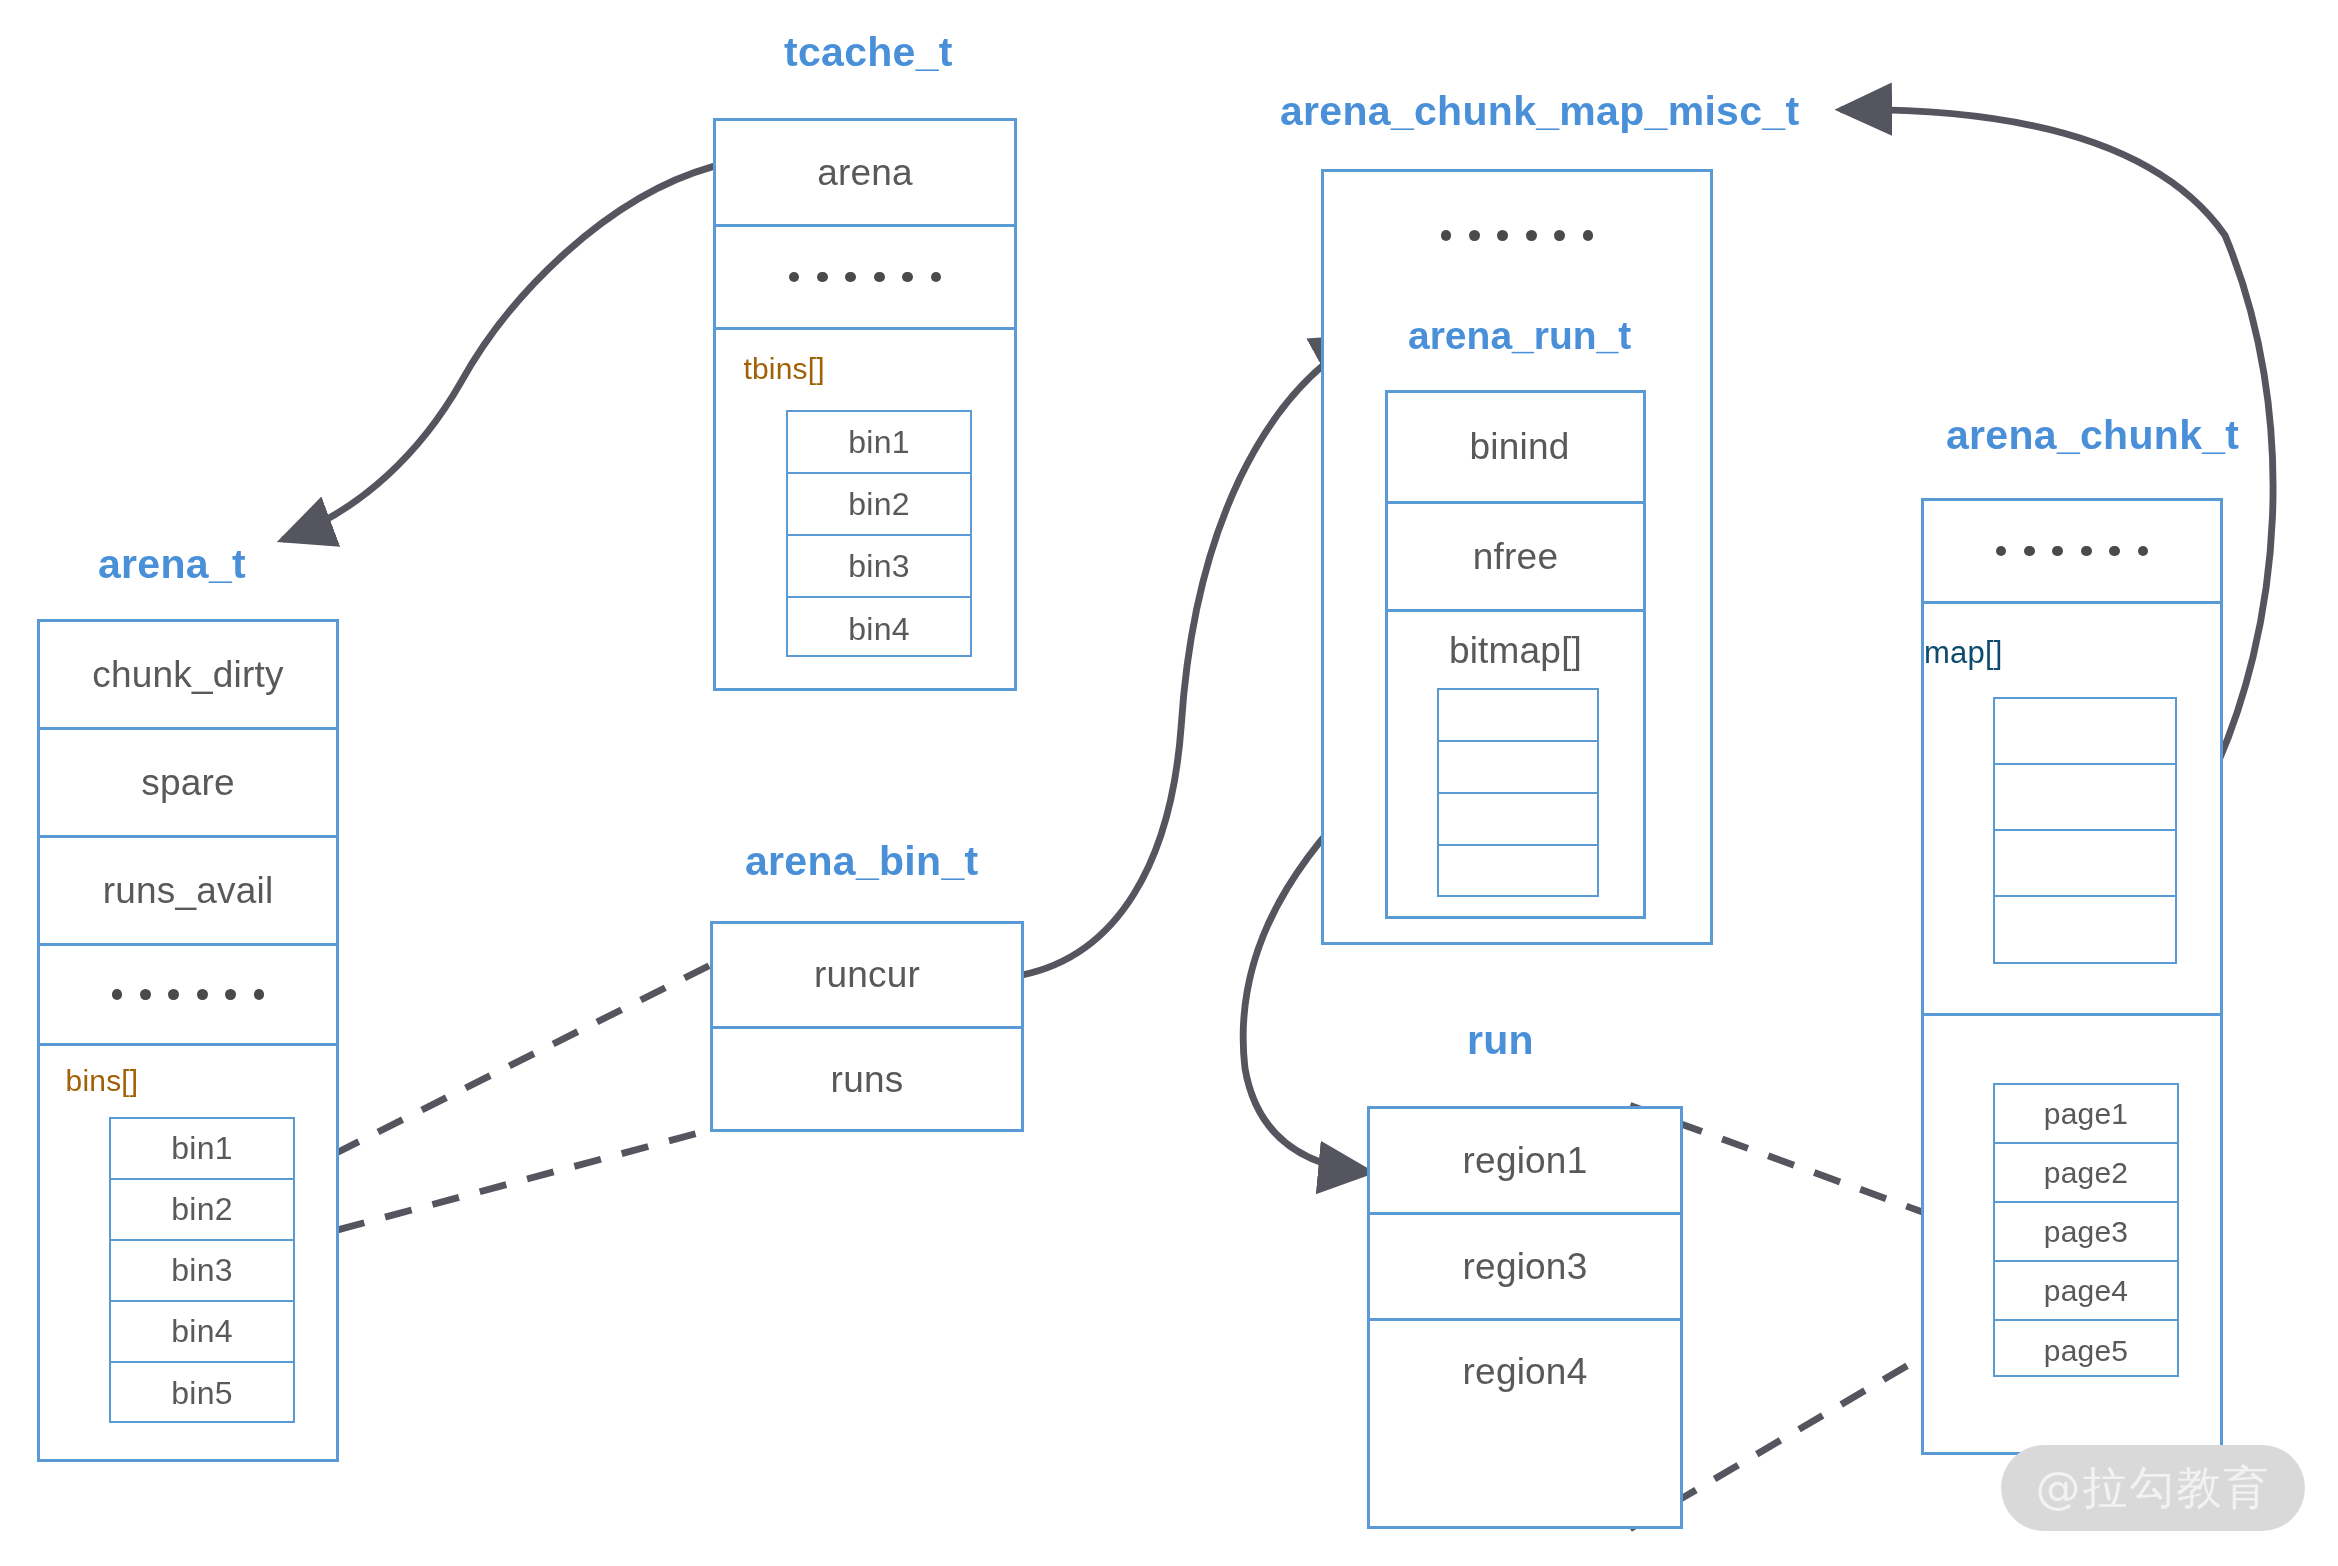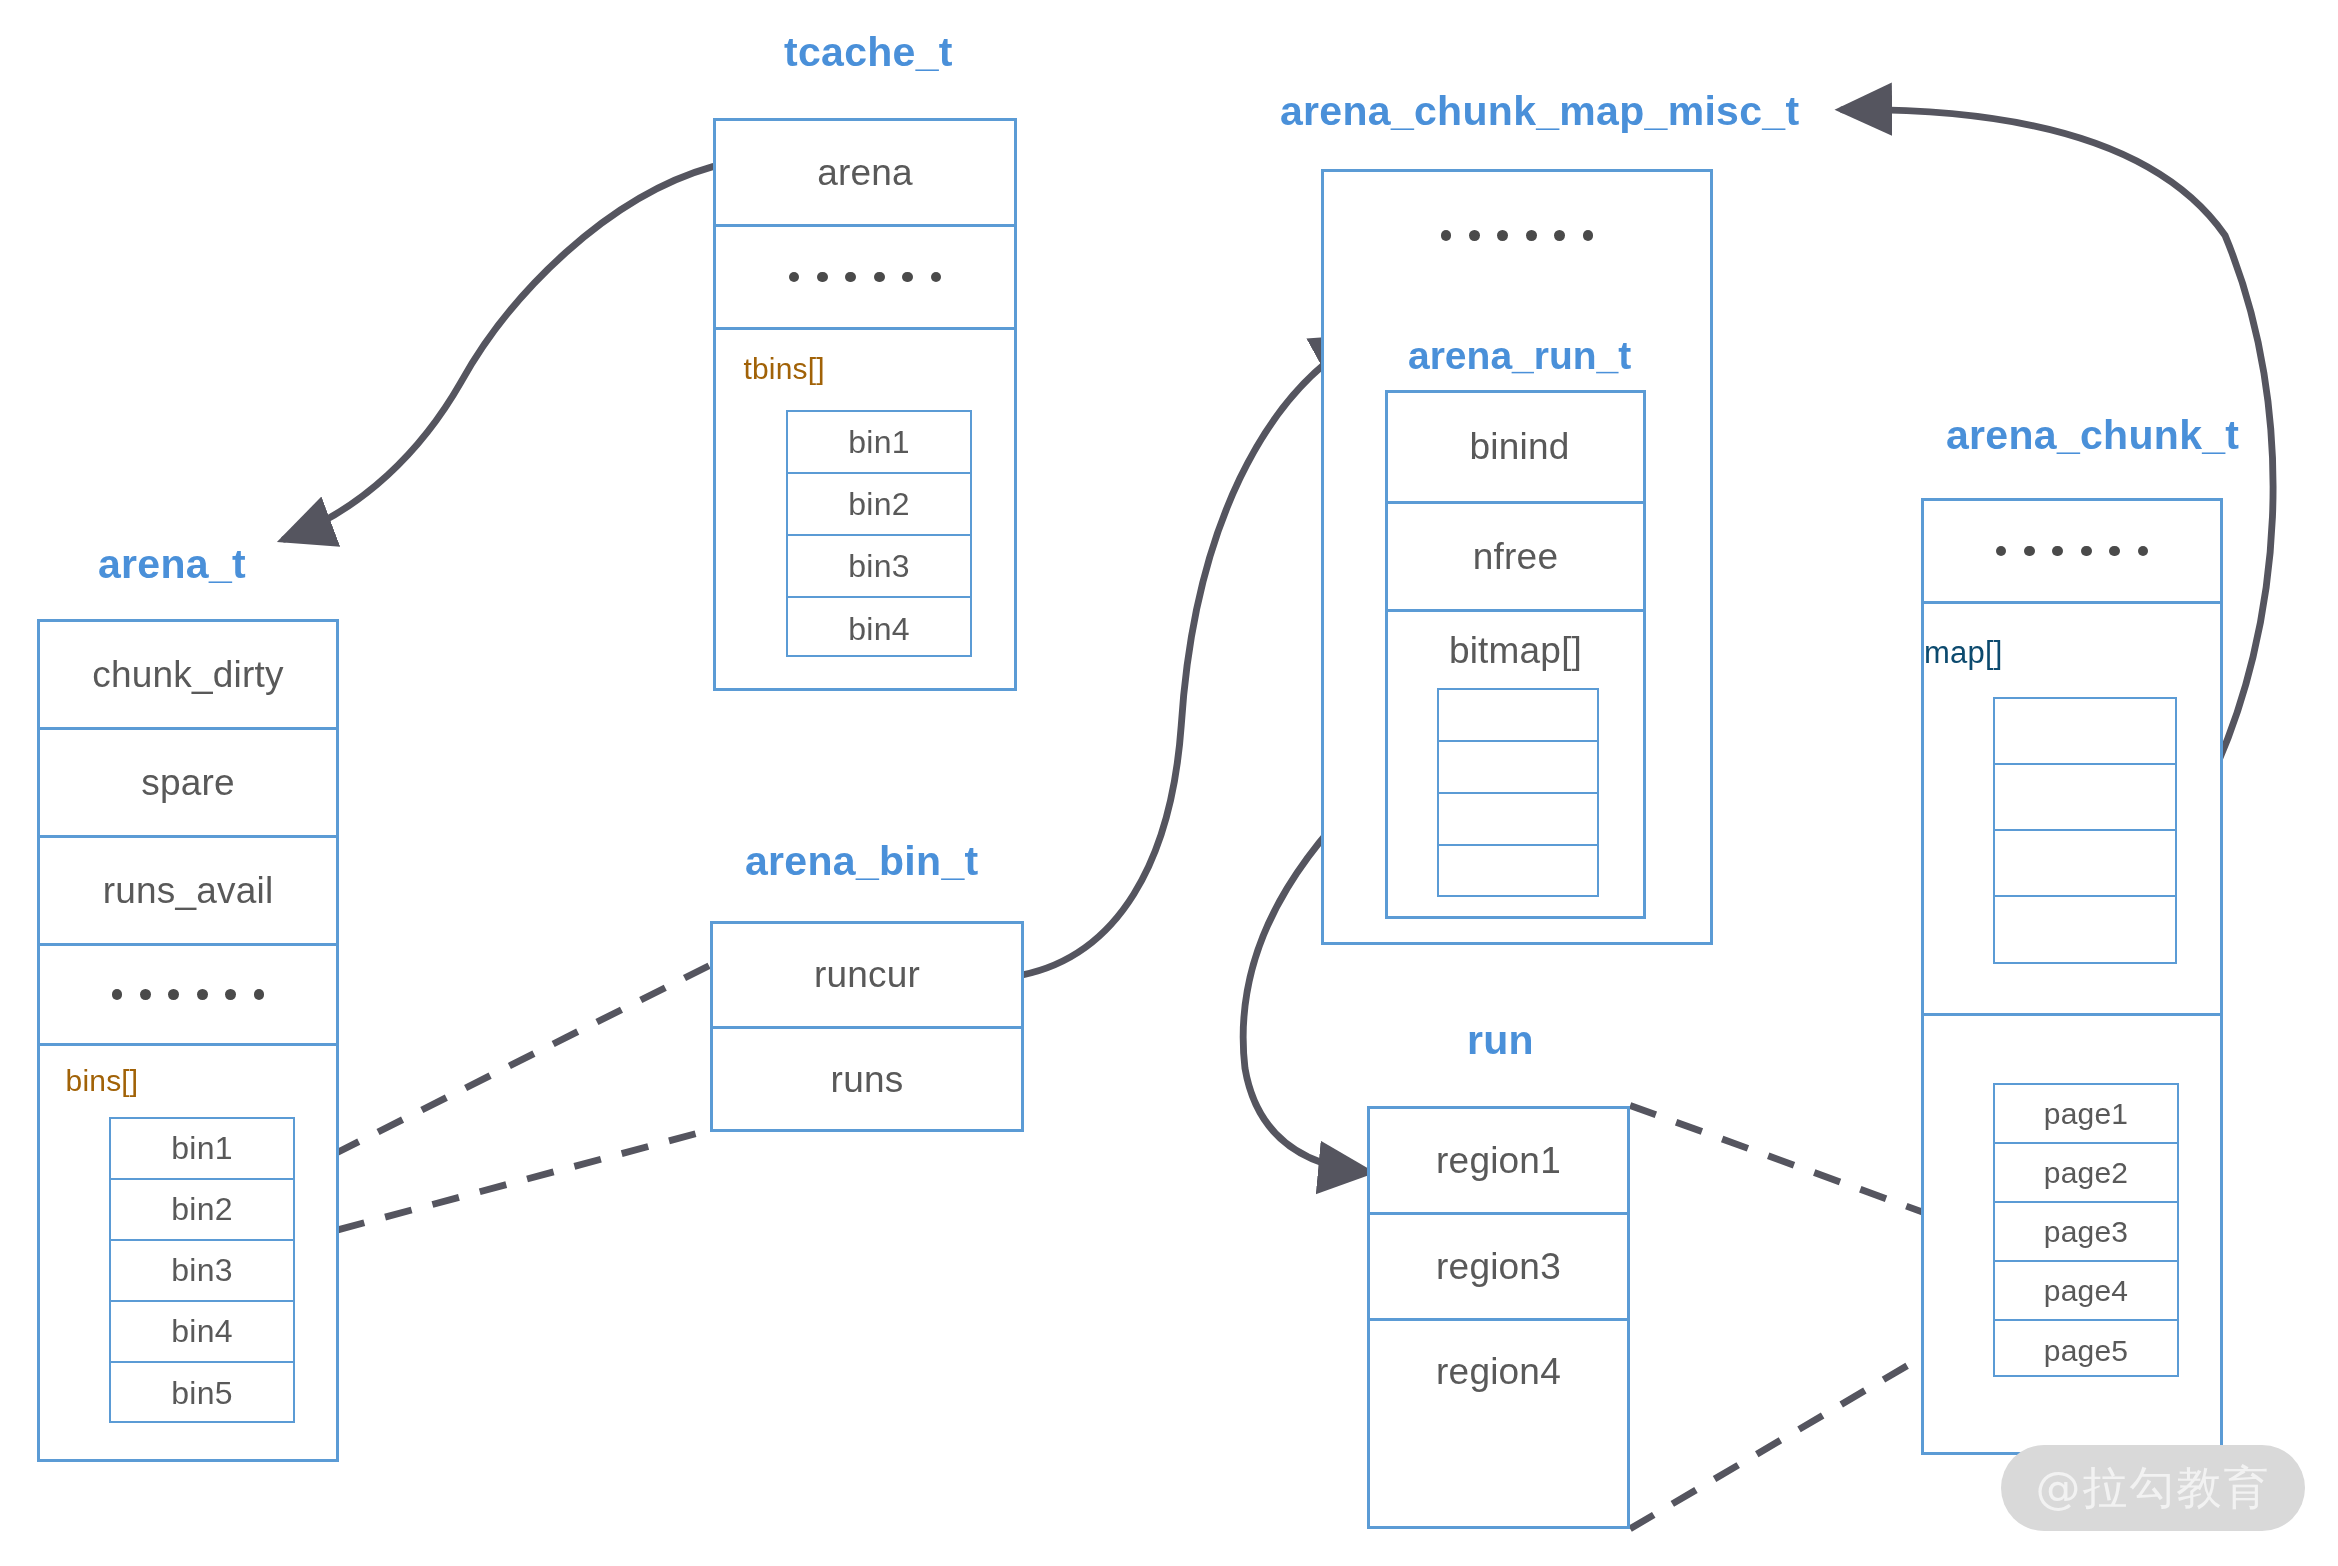--- a/index.html
+++ b/index.html
@@ -194,41 +194,41 @@
       <span class="dots">
         <i></i>
           <i></i>
           <i></i>
           <i></i>
           <i></i>
           <i></i>
       </span>
     </div>
 
-    <div class="subtitle" style="left:84px;top:162px;">arena_run_t</div>
+    <div class="subtitle" style="left:84px;top:142px;">arena_run_t</div>
 
     <div class="box" style="left:61px;top:218px;width:261px;height:529px;">
       <div class="row" style="height:111px;padding-left:8px;">binind</div>
       <div class="row" style="height:108px;">nfree</div>
       <div class="row" style="height:303px;border-bottom:none;display:block;">
         <div style="position:absolute;left:0;top:17.6px;width:100%;
                     text-align:center;color:#595959;font-size:37px;">bitmap[]</div>
         <div class="subbox" style="left:49px;top:76px;width:162px;height:209px;">
           <div class="subrow blank" style="height:52px;"></div>
           <div class="subrow blank" style="height:52px;"></div>
           <div class="subrow blank" style="height:52px;"></div>
           <div class="subrow blank" style="height:52px;"></div>
         </div>
       </div>
     </div>
   </div>
 
   <div class="title" style="left:1467px;top:1017px;">run</div>
 
-  <div class="box" style="left:1367px;top:1106px;width:263px;height:423px;">
+  <div class="box" style="left:1367px;top:1106px;width:316px;height:423px;">
     <div class="row" style="height:106px;">region1</div>
     <div class="row" style="height:106px;">region3</div>
     <div class="row" style="height:102px;border-bottom:none;">region4</div>
   </div>
 
   <div class="title" style="left:1946px;top:412px;">arena_chunk_t</div>
 
   <div class="box" style="left:1921px;top:498px;width:302px;height:957px;">
 
     <div class="row" style="height:103px;">

